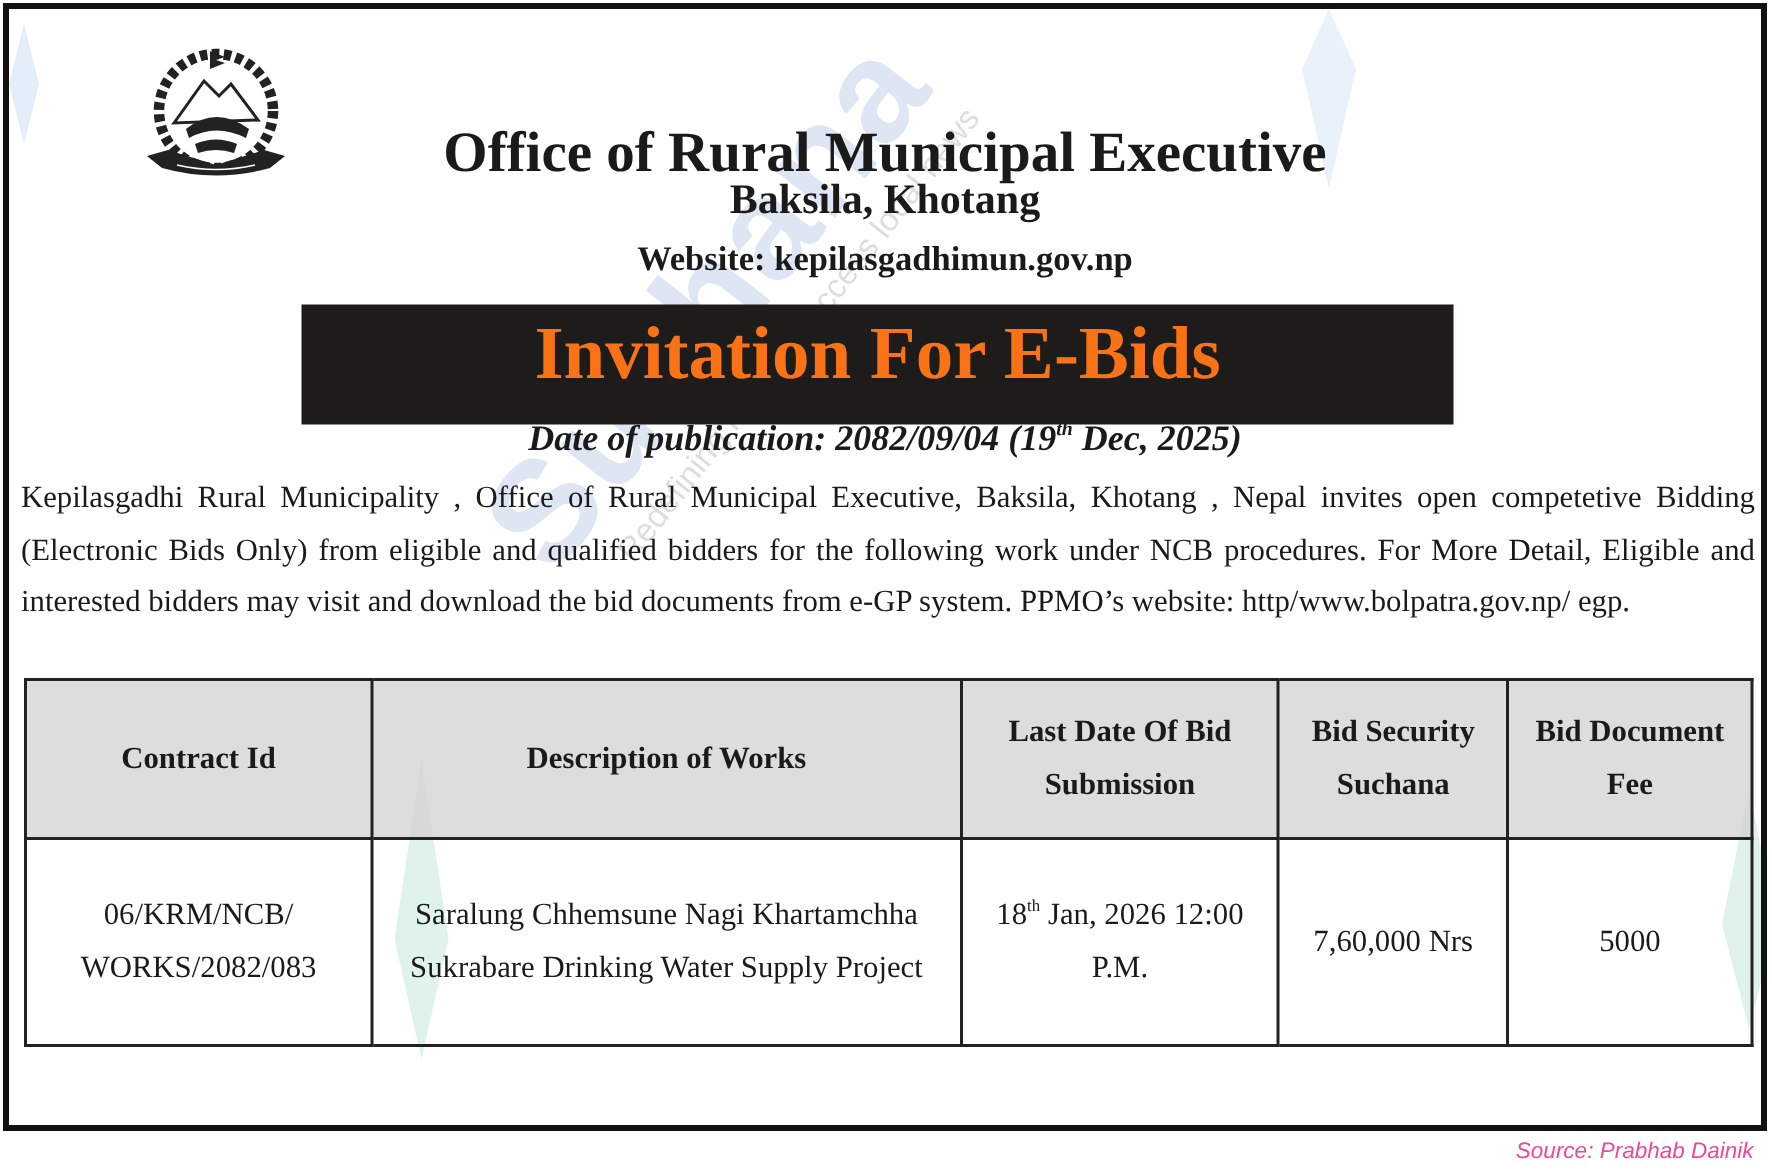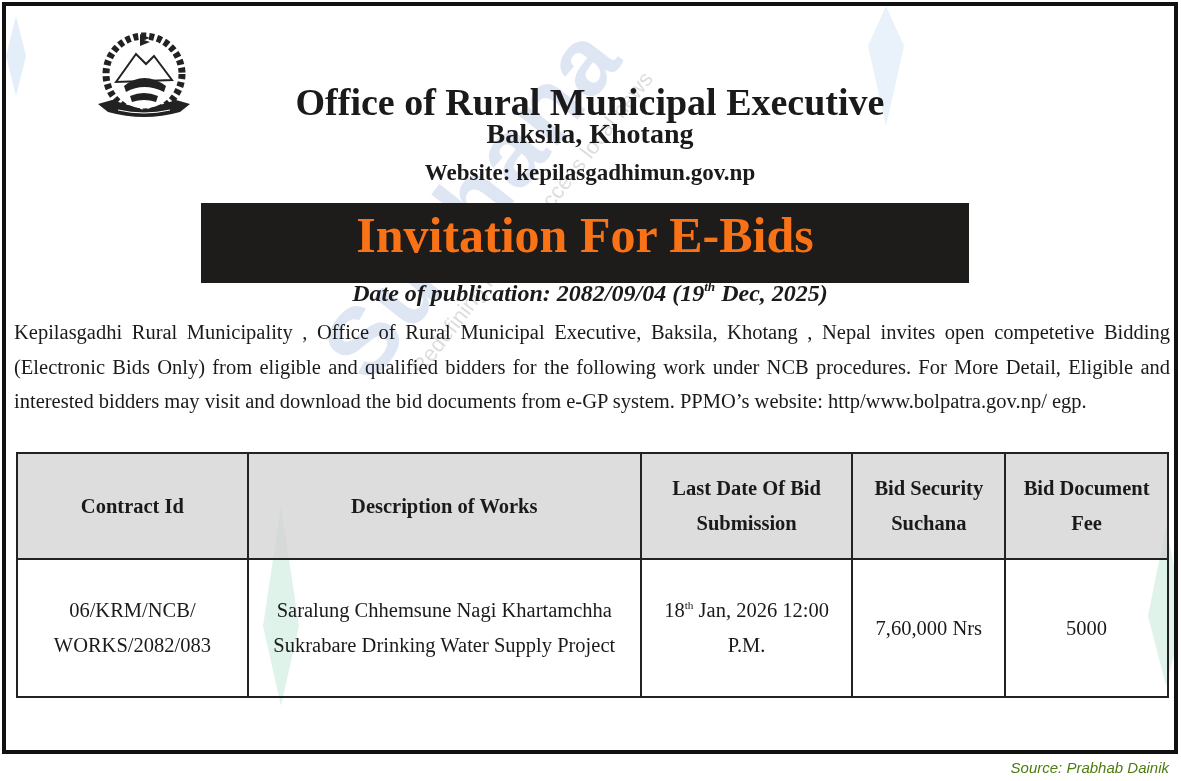--- a/index.html
+++ b/index.html
@@ -47,21 +47,21 @@
   table.bids th, table.bids td { border: 2px solid #222; text-align: center;
     vertical-align: middle; font-size: 20.5px; line-height: 35px; }
   table.bids th { background: rgba(210,210,210,0.75); font-weight: bold; height: 106px; }
   table.bids td { height: 138px; font-weight: normal; }
 
   .signoff { position: absolute; right: 6px; top: 708px; font-weight: bold;
     font-size: 31px; z-index: 1; }
 
   .source { position: absolute; right: 12px; top: 759px;
     font-family: "Liberation Sans", "DejaVu Sans", sans-serif; font-style: italic;
-    font-size: 15px; color: #4d7c0f; }
+    font-size: 15px; color: #ec4899; }
 </style>
 </head>
 <body>
 
 <div class="notice">
 
   <svg class="wm-shape" style="left:255px;top:500px" width="40" height="200" viewBox="0 0 40 200">
     <path d="M20 0 L38 120 L20 200 L2 120 Z" fill="rgba(80,190,140,0.18)"></path>
   </svg>
   <svg class="wm-shape" style="left:1140px;top:520px" width="40" height="160" viewBox="0 0 40 160">

